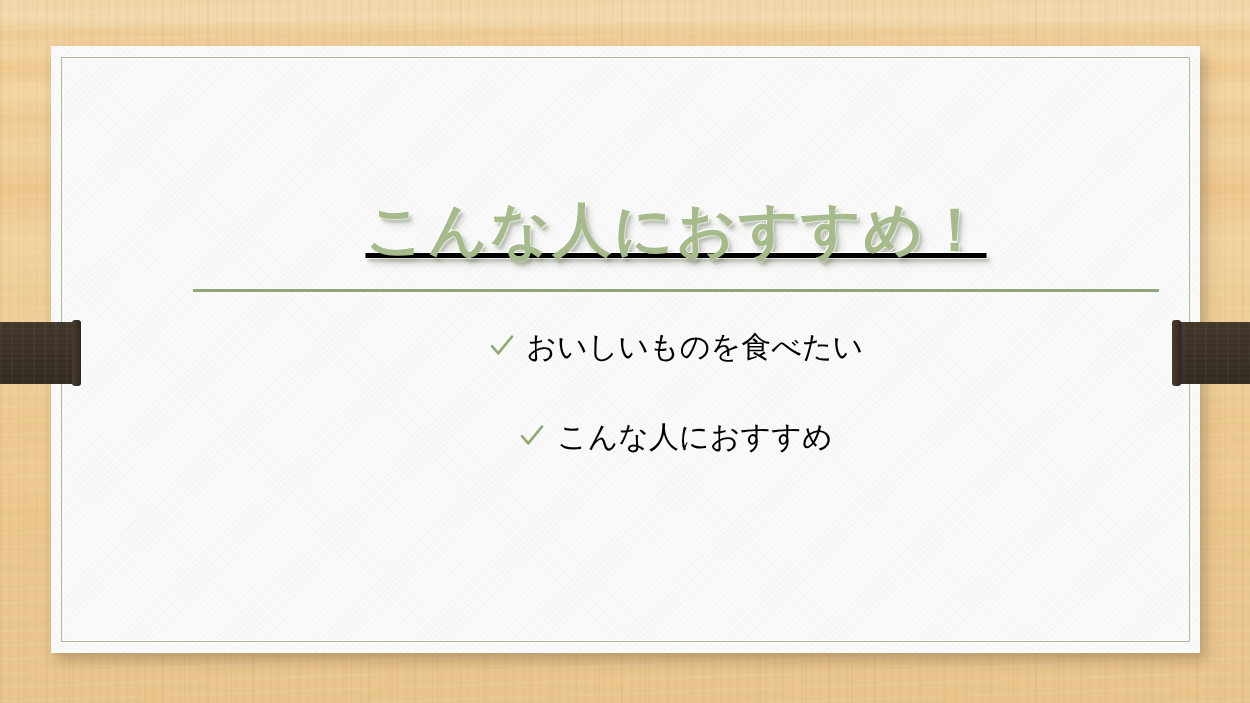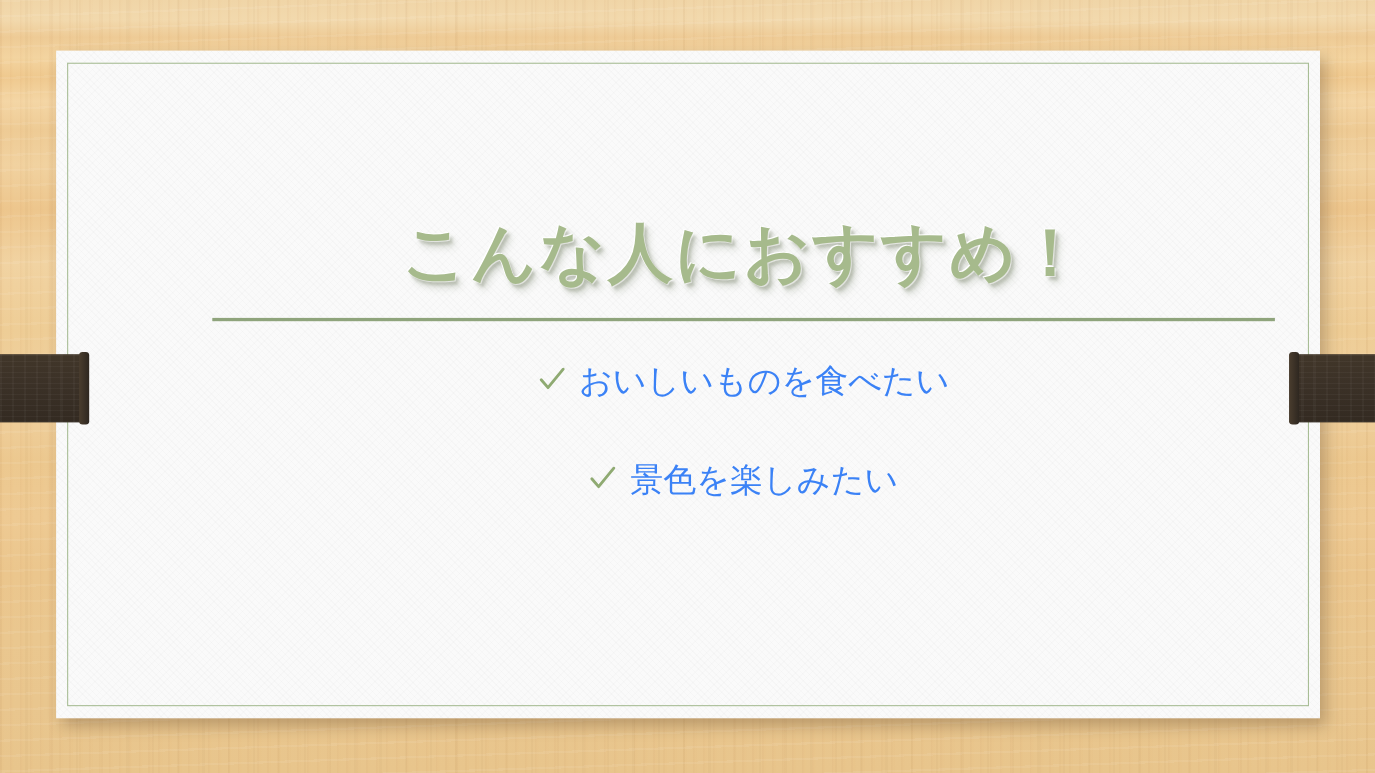--- a/index.html
+++ b/index.html
@@ -140,20 +140,21 @@
   .clip-left .clip-cap { right: 0; }
   .clip-right .clip-cap { left: 0; }
 
   
   .title-block {
     position: absolute;
     left: 142px;
     top: 150px;
     width: 966px;
     text-align: center;
+    text-decoration: underline;
   }
   .slide-title {
     margin: 0;
     font-family: "DejaVu Sans", "Liberation Sans", sans-serif;
     font-size: 59px;
     font-weight: bold;
     letter-spacing: 2px;
     color: #a6ba8c;
     text-shadow:
       -1px -1px 0 rgba(255,255,255,0.95),
@@ -179,21 +180,21 @@
     top: 286px;
     width: 966px;
     margin: 0;
     padding: 0;
     list-style: none;
   }
   .bullet-item {
     text-align: center;
     font-family: "DejaVu Sans", "Liberation Sans", sans-serif;
     font-size: 30px;
-    color: #3b82f6;
+    color: #000000;
     line-height: 1.0;
     white-space: nowrap;
   }
   .bullet-item + .bullet-item { margin-top: 58px; }
   .check-icon {
     display: inline-block;
     vertical-align: -2px;
     margin-right: 2px;
   }
 </style>
@@ -228,21 +229,21 @@
         <span>おいしいものを食べたい</span>
       </li>
 
 
       <li class="bullet-item">
         <span class="check-icon">
           <svg width="26" height="26" viewBox="0 0 26 26" aria-hidden="true">
             <path d="M3 13.2 L9.2 20.4 L23 3.6" fill="none" stroke="#8faa72" stroke-width="2.6" stroke-linecap="round" stroke-linejoin="round"></path>
           </svg>
         </span>
-        <span>景色を楽しみたい</span>
+        <span>こんな人におすすめ</span>
       </li>
 
     </ul>
   </div>
 
   <div class="clip clip-left">
     <div class="clip-cap"></div>
   </div>
   <div class="clip clip-right">
     <div class="clip-cap"></div>

